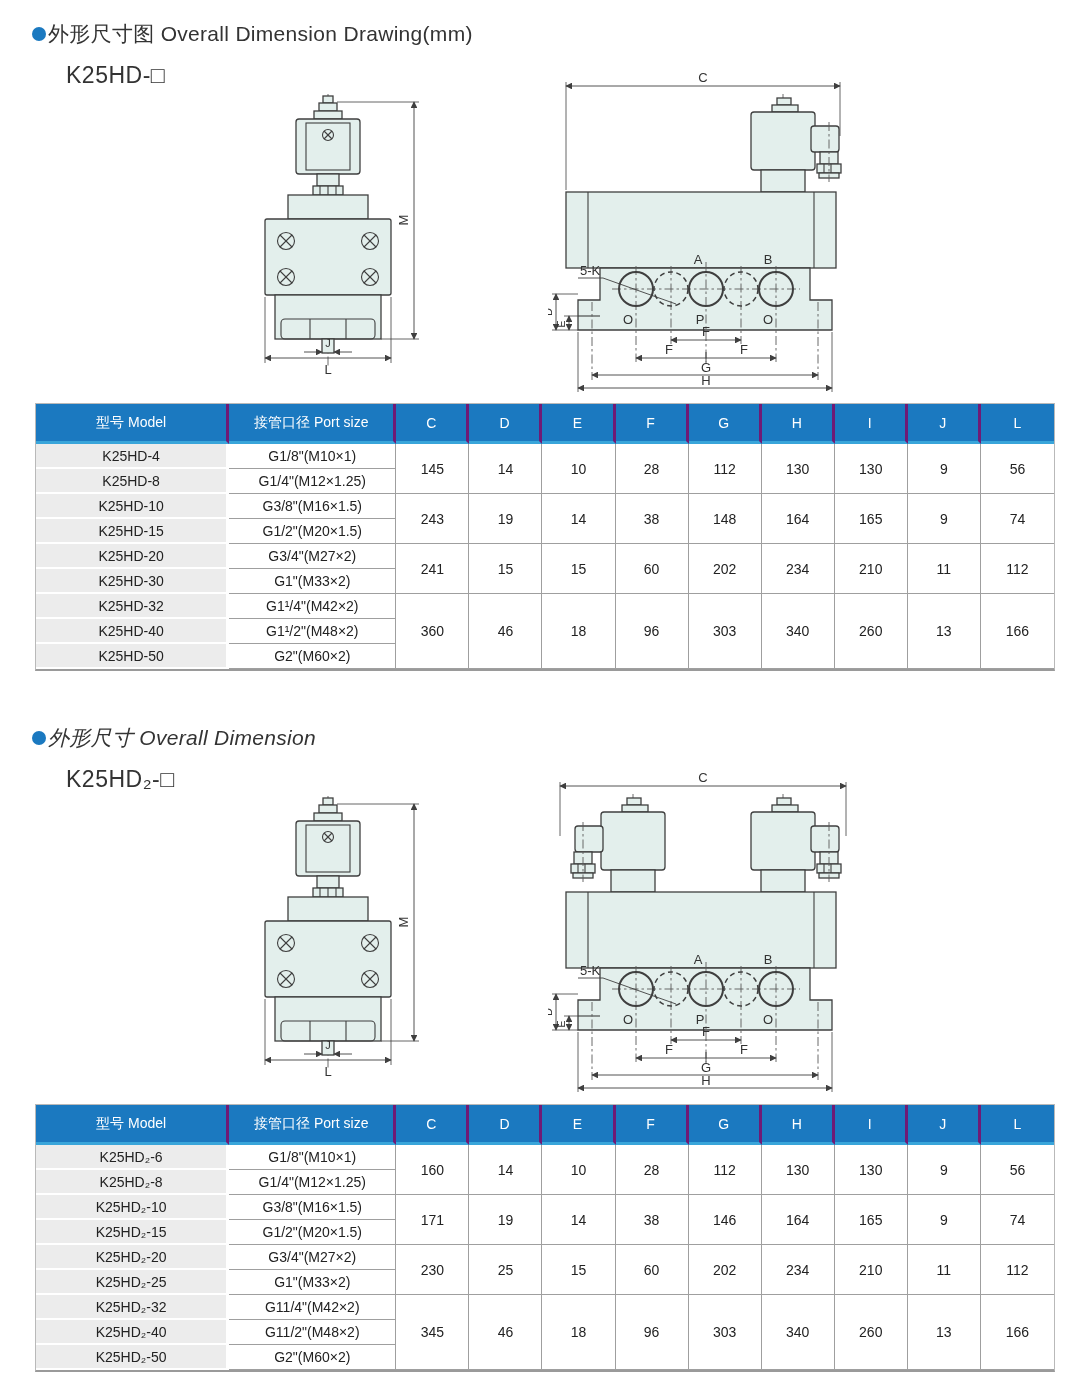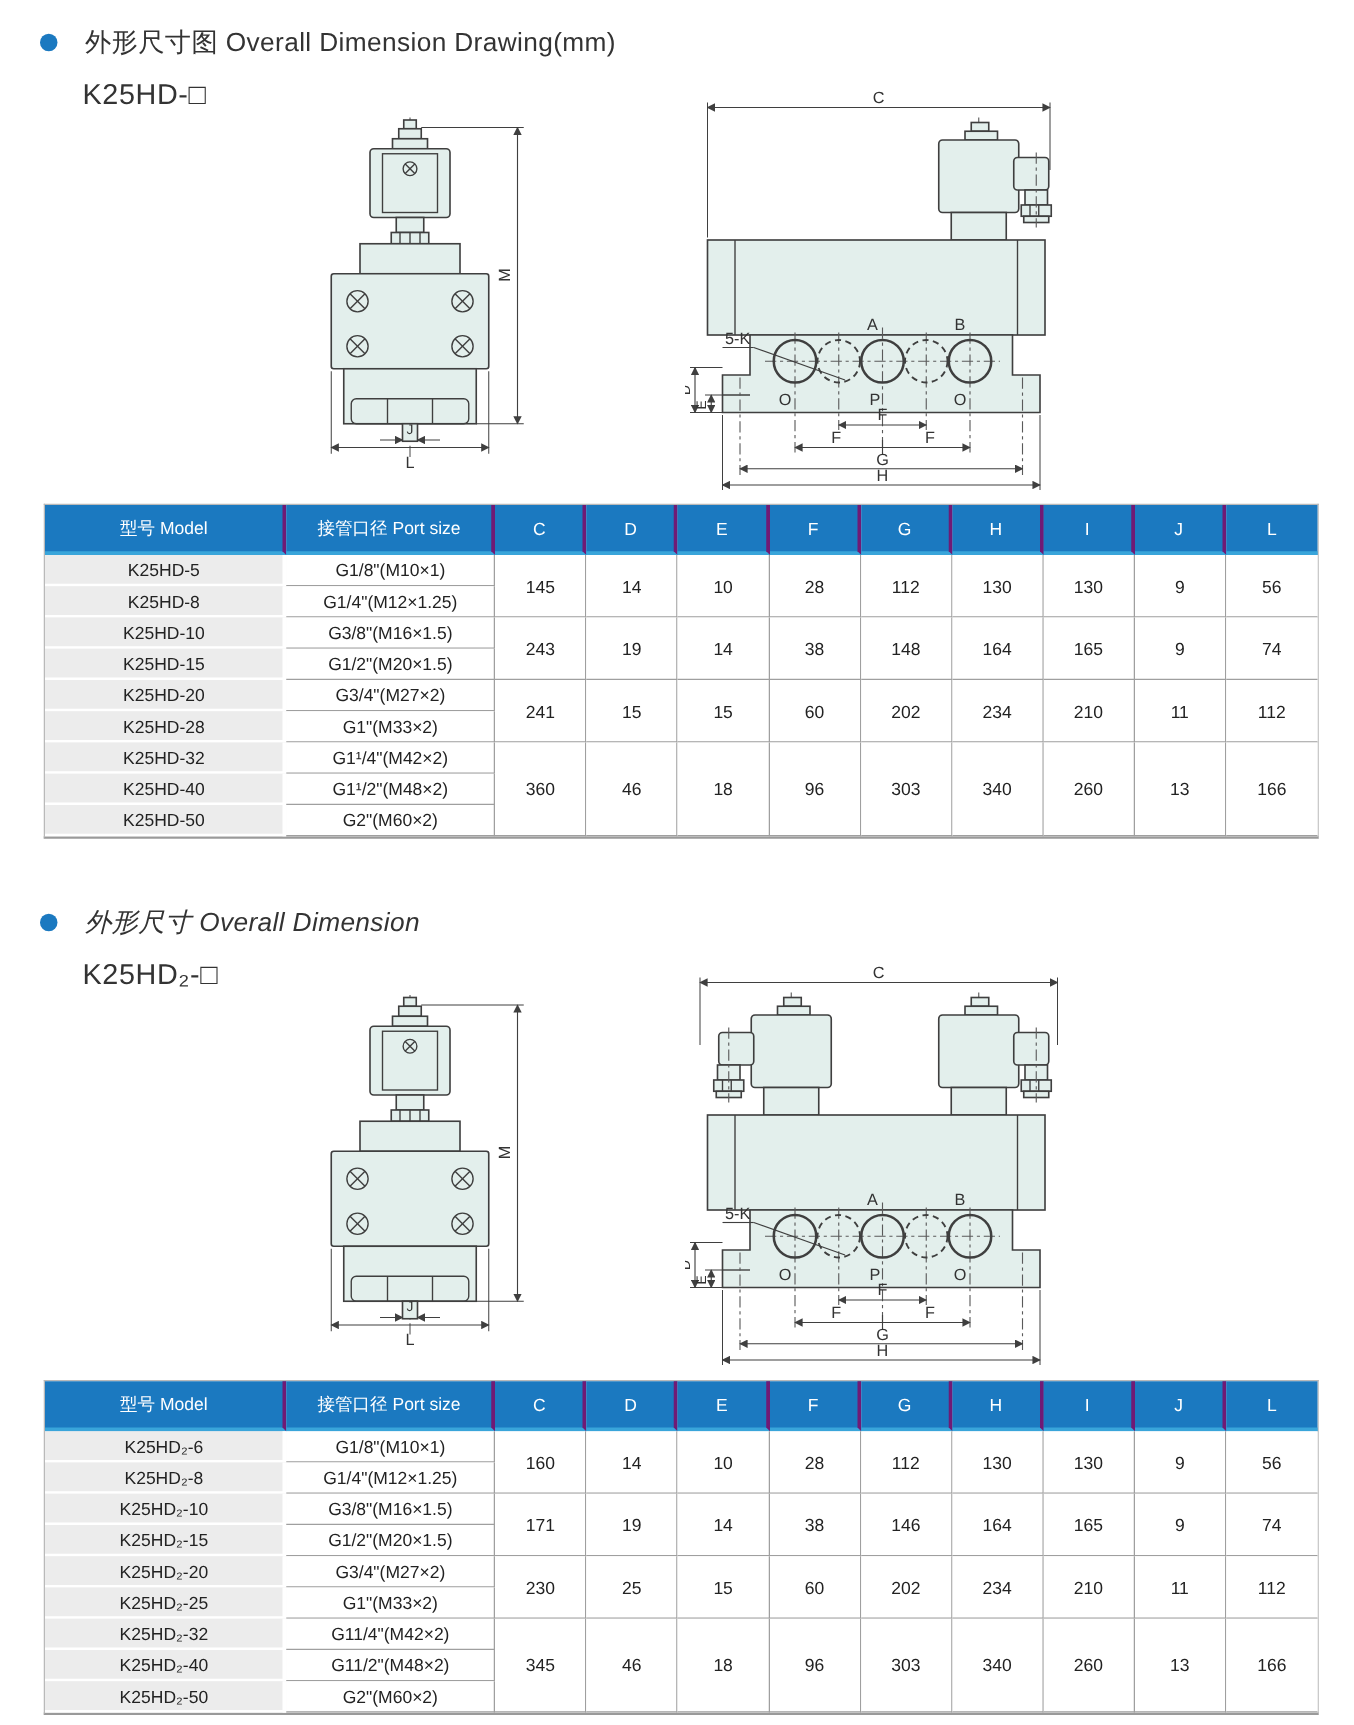--- a/index.html
+++ b/index.html
@@ -9,21 +9,21 @@
     --model-gray:#ececec;
     --grid:#9f9f9f;
     --ink:#3f3f3f;
   }
   *{margin:0;padding:0;box-sizing:border-box;}
   body{
     width:1083px;height:1380px;position:relative;background:#fff;
     font-family:"Liberation Sans", sans-serif;color:#2e2e2e;overflow:hidden;
   }
   .abs{position:absolute;}
-  .section-title{display:flex;align-items:center;gap:22px;}
+  .section-title{display:flex;align-items:center;gap:2px;}
   .bullet{width:14px;height:14px;border-radius:50%;background:var(--accent-blue);flex:0 0 auto;}
   .title-text{font-size:21px;color:#333;letter-spacing:.3px;}
   .model-label{font-size:23px;color:#333;letter-spacing:.5px;}
 
   table.dims{
     border-collapse:separate;border-spacing:0;width:1020px;table-layout:fixed;
     border-left:1px solid #b9b9b9;border-right:1px solid #b9b9b9;
     border-top:1px solid #b9b9b9;border-bottom:2px solid #9a9a9a;
     font-size:14px;
   }
@@ -221,21 +221,21 @@
       <th>F</th>
       <th>G</th>
       <th>H</th>
       <th>I</th>
       <th>J</th>
       <th>L</th>
     </tr>
   </thead>
   <tbody>
     <tr>
-      <td class="model">K25HD-5</td>
+      <td class="model">K25HD-4</td>
       <td class="port">G1/8"(M10×1)</td>
       <td class="val" rowspan="2">145</td>
       <td class="val" rowspan="2">14</td>
       <td class="val" rowspan="2">10</td>
       <td class="val" rowspan="2">28</td>
       <td class="val" rowspan="2">112</td>
       <td class="val" rowspan="2">130</td>
       <td class="val" rowspan="2">130</td>
       <td class="val" rowspan="2">9</td>
       <td class="val" rowspan="2">56</td>
@@ -268,21 +268,21 @@
       <td class="val" rowspan="2">15</td>
       <td class="val" rowspan="2">15</td>
       <td class="val" rowspan="2">60</td>
       <td class="val" rowspan="2">202</td>
       <td class="val" rowspan="2">234</td>
       <td class="val" rowspan="2">210</td>
       <td class="val" rowspan="2">11</td>
       <td class="val" rowspan="2">112</td>
     </tr>
     <tr>
-      <td class="model">K25HD-28</td>
+      <td class="model">K25HD-30</td>
       <td class="port">G1"(M33×2)</td>
     </tr>
     <tr>
       <td class="model">K25HD-32</td>
       <td class="port">G1¹/4"(M42×2)</td>
       <td class="val" rowspan="3">360</td>
       <td class="val" rowspan="3">46</td>
       <td class="val" rowspan="3">18</td>
       <td class="val" rowspan="3">96</td>
       <td class="val" rowspan="3">303</td>

